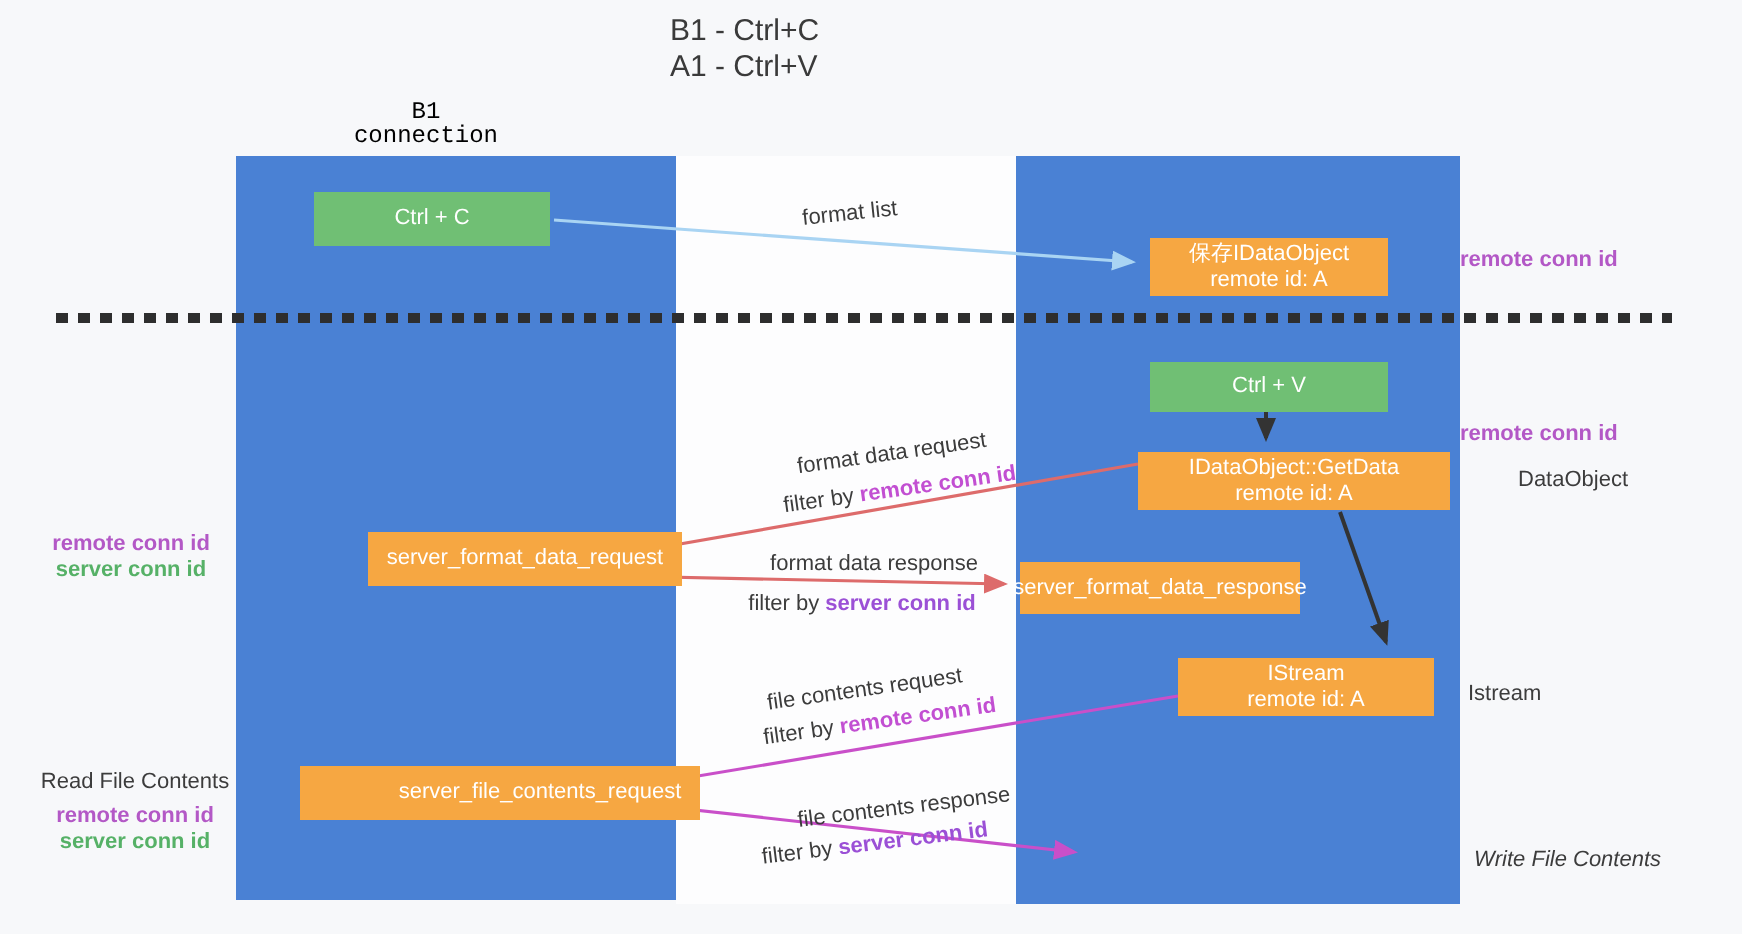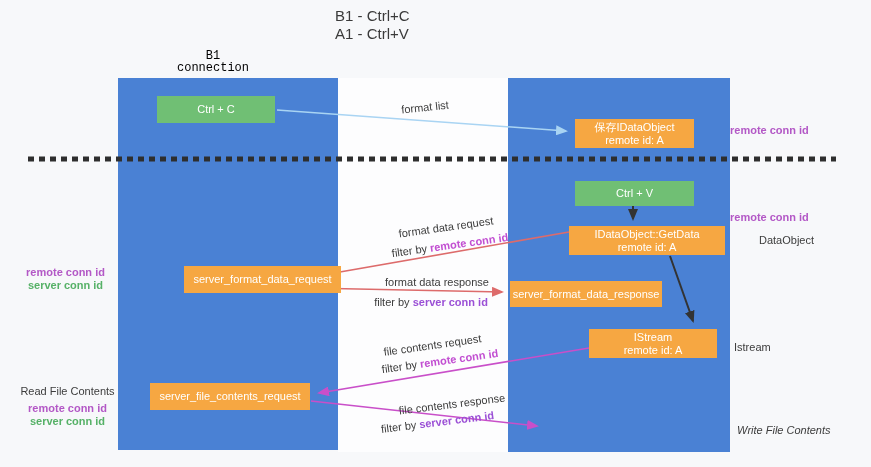--- a/index.html
+++ b/index.html
@@ -17,23 +17,23 @@
   .node { position:absolute; display:flex; flex-direction:column; align-items:center;
           justify-content:center; color:#ffffff; font-size:11px; line-height:13px;
           text-align:center; z-index:3; }
   .green  { background:#70bf74; }
   .orange { background:#f6a742; }
   .n-ctrlc   { left:157px; top:96px;  width:118px; height:27px; }
   .n-save    { left:575px; top:119px; width:119px; height:29px; }
   .n-ctrlv   { left:575px; top:181px; width:119px; height:25px; }
   .n-getdata { left:569px; top:226px; width:156px; height:29px; }
   .n-freq    { left:151px; top:266px; width:157px; height:27px;margin-left:33px; }
-  .n-fresp   { left:510px; top:281px; width:152px; height:26px; }
+  .n-fresp   { left:510px; top:281px; width:140px; height:26px; }
   .n-istream { left:589px; top:329px; width:128px; height:29px; }
-  .n-creq    { left:150px; top:383px; width:160px; height:27px; }
+  .n-creq    { left:150px; top:383px; width:160px; height:27px;padding-left:40px; }
   .n-cresp   { left:545px; top:417px; width:161px; height:26px; }
   .lbl { position:absolute; font-size:11px; line-height:13px; color:#3c3c3c; z-index:4; white-space:nowrap; }
   .lbl.c { text-align:center; white-space:normal; }
   .purple  { color:#b358c6; font-weight:bold; }
   .greentx { color:#56b167; font-weight:bold; }
   .mag-key { color:#c24fd2; font-weight:bold; }
   .vio-key { color:#9b50d6; font-weight:bold; }
   .rot5 { transform:rotate(-6deg); }
   .rot7 { transform:rotate(-7deg); }
   .rot8 { transform:rotate(-8deg); }

